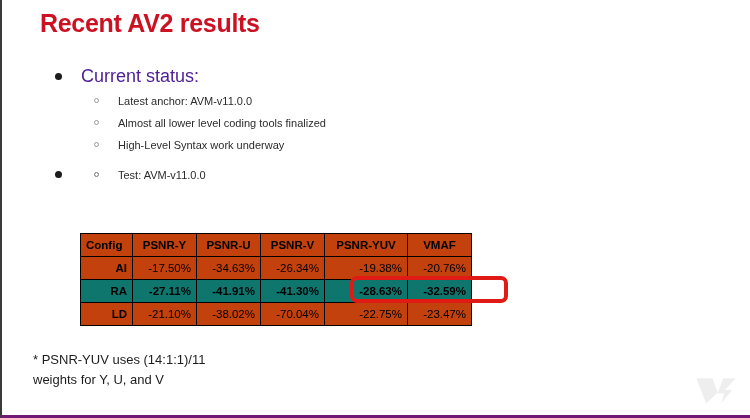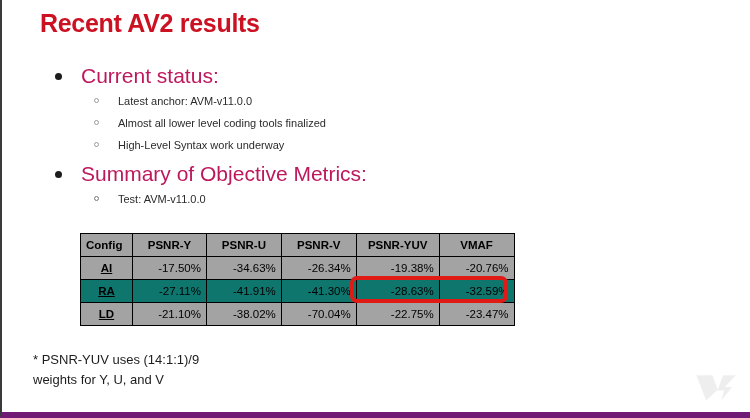--- a/index.html
+++ b/index.html
@@ -13,21 +13,21 @@
     -webkit-font-smoothing: antialiased;
   }
   .slide {
     position: relative;
     width: 750px;
     height: 418px;
     background: #ffffff;
     overflow: hidden;
     box-sizing: border-box;
     border-left: 2px solid #3a3a3a;
-    border-bottom: 6px solid #701a75;
+    border-bottom: 3px solid #701a75;
   }
 
   
   .slide-title {
     position: absolute;
     left: 38px;
     top: 9px;
     font-size: 25px;
     font-weight: bold;
     letter-spacing: -0.3px;
@@ -38,22 +38,22 @@
   
   .bullets {
     position: absolute;
     left: 52px;
     top: 64px;
     width: 560px;
   }
   .l1 {
     position: relative;
     padding-left: 27px;
-    font-size: 21px;
-    color: #be185d;
+    font-size: 18px;
+    color: #4c1d95;
     line-height: 24px;
     margin-bottom: 3px;
     white-space: nowrap;
   }
   .l1 .marker {
     position: absolute;
     left: 1px;
     top: 9px;
     width: 7px;
     height: 7px;
@@ -94,39 +94,38 @@
     font-size: 11.5px;
     color: #000000;
     table-layout: fixed;
   }
   table.results th,
   table.results td {
     border: 1px solid #000000;
     height: 23px;
     padding: 0 5px;
     font-weight: bold;
-    background: #a3a3a3;
+    background: #c2410c;
     box-sizing: border-box;
   }
   table.results th { text-align: center; }
   table.results td.cfg {
-    text-align: center;
+    text-align: right;
     width: 52px;
-    text-decoration: underline;
   }
   table.results td.val {
     text-align: right;
     font-weight: normal;
   }
   table.results th.cfg  { text-align: left; width: 52px; }
   th.c-y, th.c-u, th.c-v { width: 64px; }
   th.c-yuv { width: 83px; }
   th.c-vmaf { width: 64px; }
   tr.hl td { background: #0f766e; font-weight: bold; }
-  tr.hl td.val { font-weight: normal; padding-left: 26px; }
+  tr.hl td.val { font-weight: bold; }
 
   
   .redbox {
     position: absolute;
     left: 348px;
     top: 276px;
     width: 158px;
     height: 27px;
     border: 4px solid #e01b16;
     border-radius: 7px;
@@ -181,21 +180,20 @@
       <div class="l2">
         <span class="marker"></span>
         <span>High-Level Syntax work underway</span>
       </div>
     </div>
 
     <div class="gap"></div>
 
     <div class="l1">
       <span class="marker"></span>
-      <span>Summary of Objective Metrics:</span>
     </div>
     <div class="l2wrap">
       <div class="l2">
         <span class="marker"></span>
       </div>
       <div class="l2">
         <span class="marker"></span>
         <span>Test: AVM-v11.0.0</span>
       </div>
     </div>
@@ -238,21 +236,21 @@
           <td class="val">-70.04%</td>
           <td class="val">-22.75%</td>
           <td class="val">-23.47%</td>
         </tr>
       </tbody>
     </table>
   </div>
 
   <div class="redbox"></div>
 
-  <div class="footnote">* PSNR-YUV uses (14:1:1)/9
+  <div class="footnote">* PSNR-YUV uses (14:1:1)/11
 weights for Y, U, and V</div>
 
   <div class="watermark">
     <svg viewBox="0 0 48 38">
       <path d="M2 6 L20 6 L26 22 L32 6 L46 6 L34 19 L42 19 L30 34 L33 23 L25 23 L13 34 Z" fill="#8d8d8d"></path>
     </svg>
   </div>
 
 </div>
 

